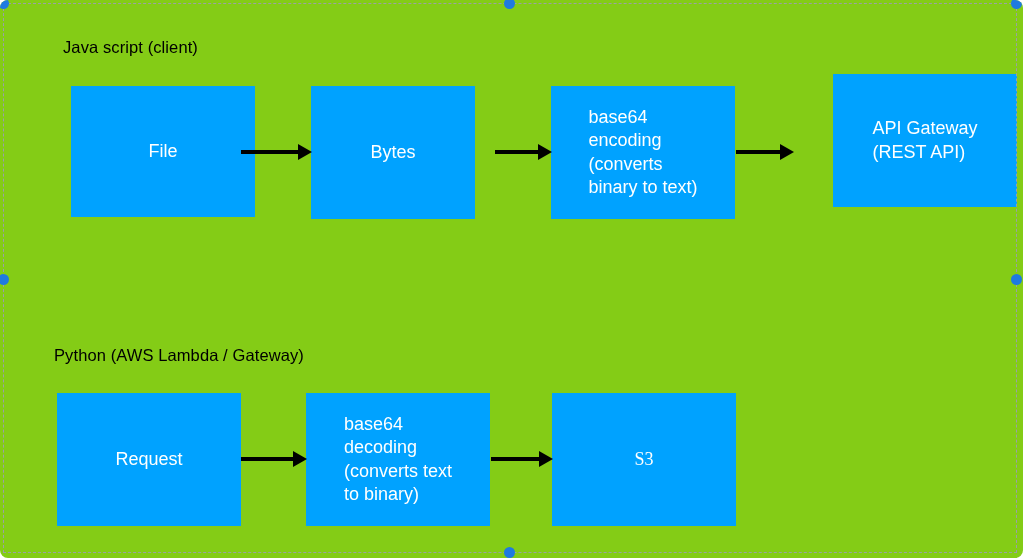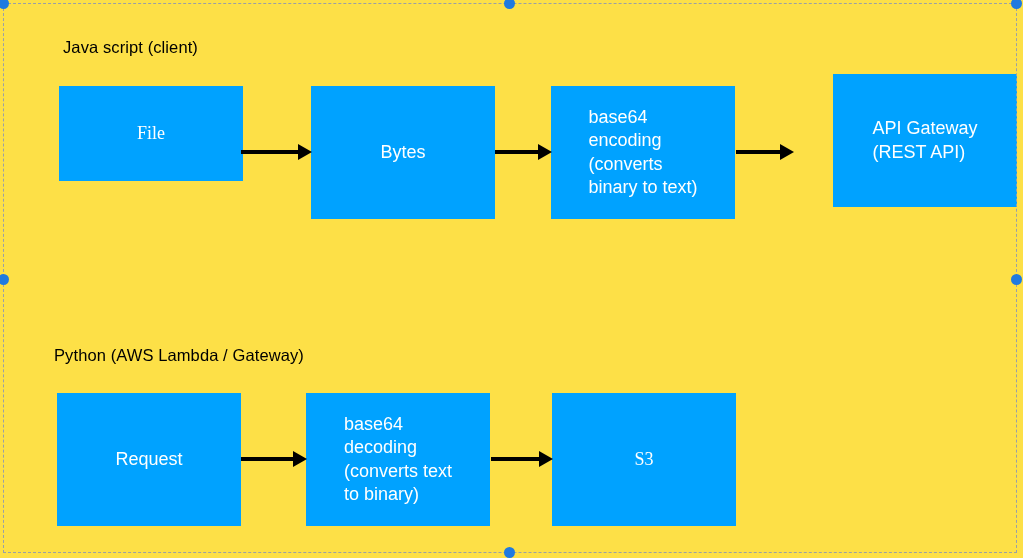--- a/index.html
+++ b/index.html
@@ -8,22 +8,23 @@
     padding: 0;
     background: #ffffff;
   }
   body {
     font-family: "Liberation Sans", sans-serif;
   }
   #canvas {
     position: relative;
     width: 1023px;
     height: 558px;
-    background: #fde047;
+    background: #84cc16;
     overflow: hidden;
+    border-radius: 8px;
   }
 
   
   .selection-frame {
     position: absolute;
     left: 3px;
     top: 3px;
     width: 1014px;
     height: 550px;
     box-sizing: border-box;
@@ -88,22 +89,22 @@
     border-left: 14px solid #000000;
   }
 </style>
 </head>
 <body>
 
 <div id="canvas">
 
   <div id="content-layer">
       <div class="section-label" style="left: 63px; top: 39px;">Java script (client)</div>
-      <div class="node" style="left: 59px; top: 86px; width: 184px; height: 95px; background: rgb(0, 162, 255); color: rgb(255, 255, 255); font-family: Liberation Serif, serif;">File</div>
-      <div class="node" style="left: 311px; top: 86px; width: 184px; height: 133px; background: rgb(0, 162, 255); color: rgb(255, 255, 255);">Bytes</div>
+      <div class="node" style="left: 71px; top: 86px; width: 184px; height: 131px; background: rgb(0, 162, 255); color: rgb(255, 255, 255);">File</div>
+      <div class="node" style="left: 311px; top: 86px; width: 164px; height: 133px; background: rgb(0, 162, 255); color: rgb(255, 255, 255);">Bytes</div>
       <div class="node" style="left: 551px; top: 86px; width: 184px; height: 133px; background: rgb(0, 162, 255); color: rgb(255, 255, 255);">base64
 encoding
 (converts
 binary to text)</div>
       <div class="node" style="left: 793px; top: 74px; width: 184px; height: 133px; background: rgb(0, 162, 255); color: rgb(255, 255, 255); margin-left: 40px;">API Gateway
 (REST API)</div>
       <div class="arrow" style="left: 241px; top: 144px; width: 71px;">
         <div class="shaft" style="width: 58px; background: rgb(0, 0, 0);"></div>
         <div class="head" style="left: 57px; border-left-color: rgb(0, 0, 0);"></div>
       </div>

